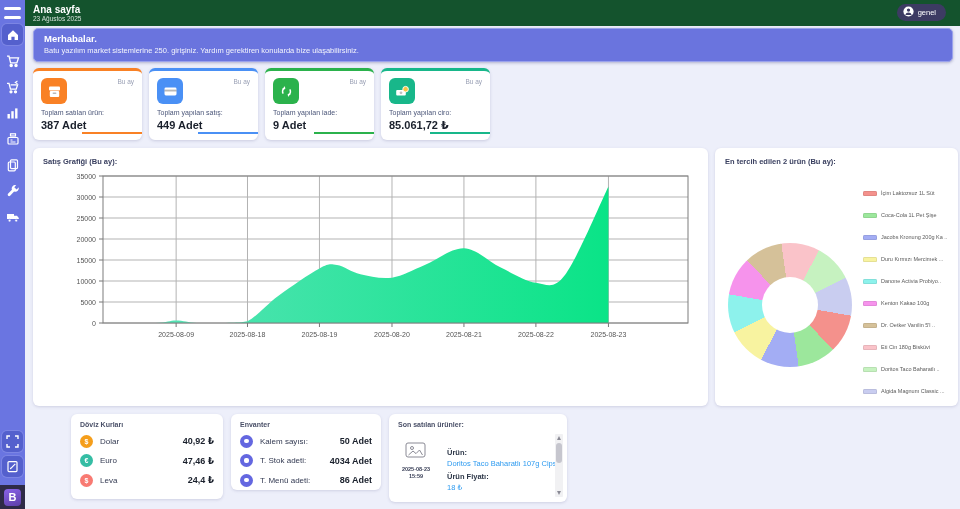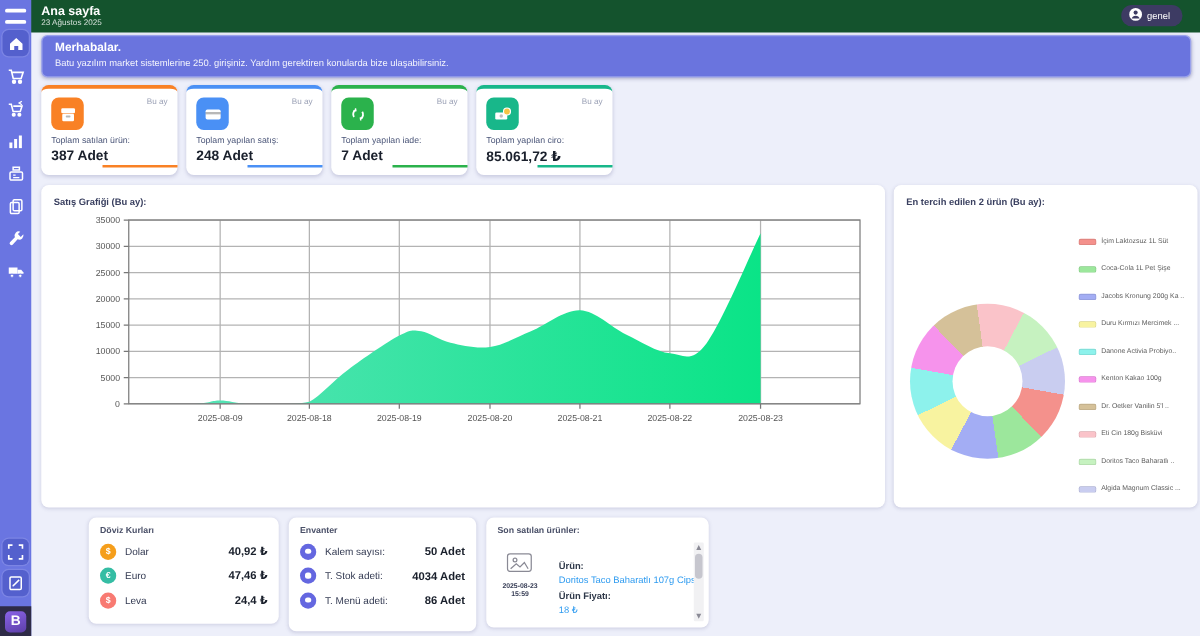--- a/index.html
+++ b/index.html
@@ -58,21 +58,21 @@
 
   
   .brow { position:absolute; left:8px; top:388px; display:flex; gap:8px; align-items:flex-start;padding-left:38px; }
   .mini-title { font-size:7px; font-weight:700; color:#4a5068; padding:7px 0 0 9px; }
   .kv-card { width:152px; height:85px; position:relative; }
   .kv-row { display:flex; align-items:center; margin:6.5px 9px 0 9px; }
   .kv-ico { width:13px; height:13px; border-radius:50%; color:#fff; font-size:7px; font-weight:700; display:flex; align-items:center; justify-content:center; flex:0 0 auto; }
   .kv-ico .dot { width:4.5px; height:4.5px; border-radius:2px; background:#fff; }
   .kv-name { font-size:8px; color:#333a52; margin-left:7px; }
   .kv-val { margin-left:auto; font-size:9px; font-weight:700; color:#1a202c; }
-  .inv-card { width:150px; height:91px; position:relative; }
+  .inv-card { width:150px; height:76px; position:relative; }
 
   .sold-card { width:178px; height:88px; position:relative; }
   .sold-scroll { position:absolute; right:4px; top:20px; bottom:5px; width:8px; background:#f1f1f3; border-radius:1px; }
   .arr { position:absolute; left:1.5px; width:0; height:0; border-left:2.5px solid transparent; border-right:2.5px solid transparent; cursor:pointer; }
   .arr-up { top:2px; border-bottom:4px solid #8a8a95; }
   .arr-dn { bottom:2px; border-top:4px solid #8a8a95; }
   .thumb { position:absolute; left:1px; top:9px; width:6px; height:20px; background:#c6c6ce; border-radius:3px; cursor:grab; }
   .sold-item { position:absolute; left:10px; top:20px; right:14px; }
   .img-ph { position:absolute; left:6px; top:8px; }
   .sold-ts { position:absolute; left:0px; top:32px; width:34px; text-align:center; font-size:5.5px; font-weight:700; color:#3a4058; line-height:7px; }
@@ -222,36 +222,36 @@
 
     <div class="scard" style="border-top-color: rgb(74, 144, 245);">
       <div class="icobox" style="background: rgb(74, 144, 245);">
         <svg width="15" height="15" viewBox="0 0 15 15">
             <rect x="1.5" y="3.5" width="12" height="8" rx="1.4" fill="#fff"></rect>
             <rect x="1.5" y="5.6" width="12" height="1.9" fill="#000" fill-opacity=".28"></rect>
           </svg>
       </div>
       <span class="period">Bu ay</span>
       <div class="slabel">Toplam yapılan satış:</div>
-      <div class="svalue">248 Adet</div>
+      <div class="svalue">449 Adet</div>
       <div class="under" style="background: rgb(74, 144, 245);"></div>
     </div>
 
     <div class="scard" style="border-top-color: rgb(43, 178, 76);">
       <div class="icobox" style="background: rgb(43, 178, 76);">
         <svg width="15" height="15" viewBox="0 0 15 15" fill="none" stroke="#fff" stroke-width="1.5">
             <path d="M4.2 9.6 a4 4 0 0 1 1.2-5.6"></path>
             <path d="M10.8 5.4 a4 4 0 0 1 -1.2 5.6"></path>
             <path d="M5.4 2.6 l.3 2 -2 .3" stroke-width="1.1"></path>
             <path d="M9.6 12.4 l-.3-2 2-.3" stroke-width="1.1"></path>
           </svg>
       </div>
       <span class="period">Bu ay</span>
       <div class="slabel">Toplam yapılan iade:</div>
-      <div class="svalue">7 Adet</div>
+      <div class="svalue">9 Adet</div>
       <div class="under" style="background: rgb(43, 178, 76);"></div>
     </div>
 
     <div class="scard" style="border-top-color: rgb(24, 183, 138);">
       <div class="icobox" style="background: rgb(24, 183, 138);">
         <svg width="15" height="15" viewBox="0 0 15 15">
             <rect x="1.2" y="6" width="9.6" height="5.6" rx="1" fill="#fff"></rect>
             <circle cx="6" cy="8.8" r="1.4" fill="#000" fill-opacity=".25"></circle>
             <circle cx="10.6" cy="5.2" r="2.8" fill="#f6c445" stroke="#fff" stroke-width=".9"></circle>
           </svg>

